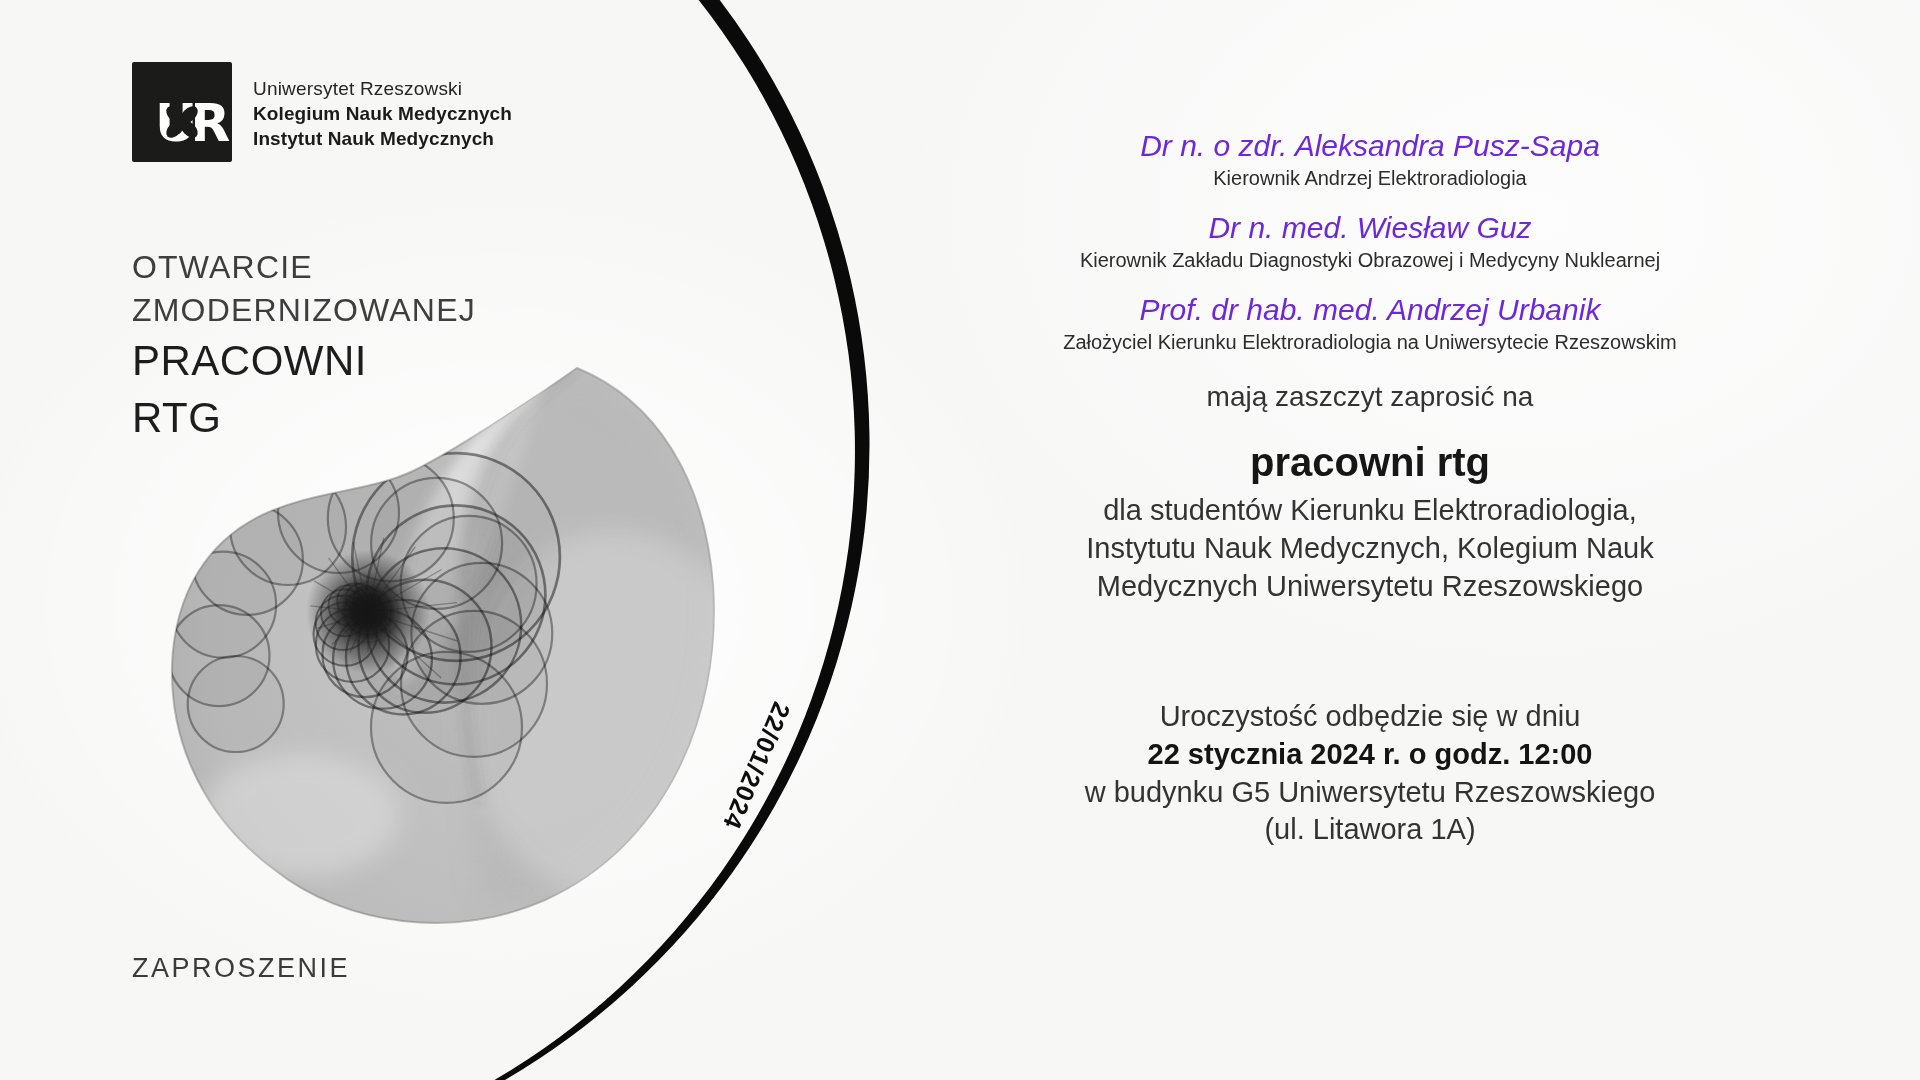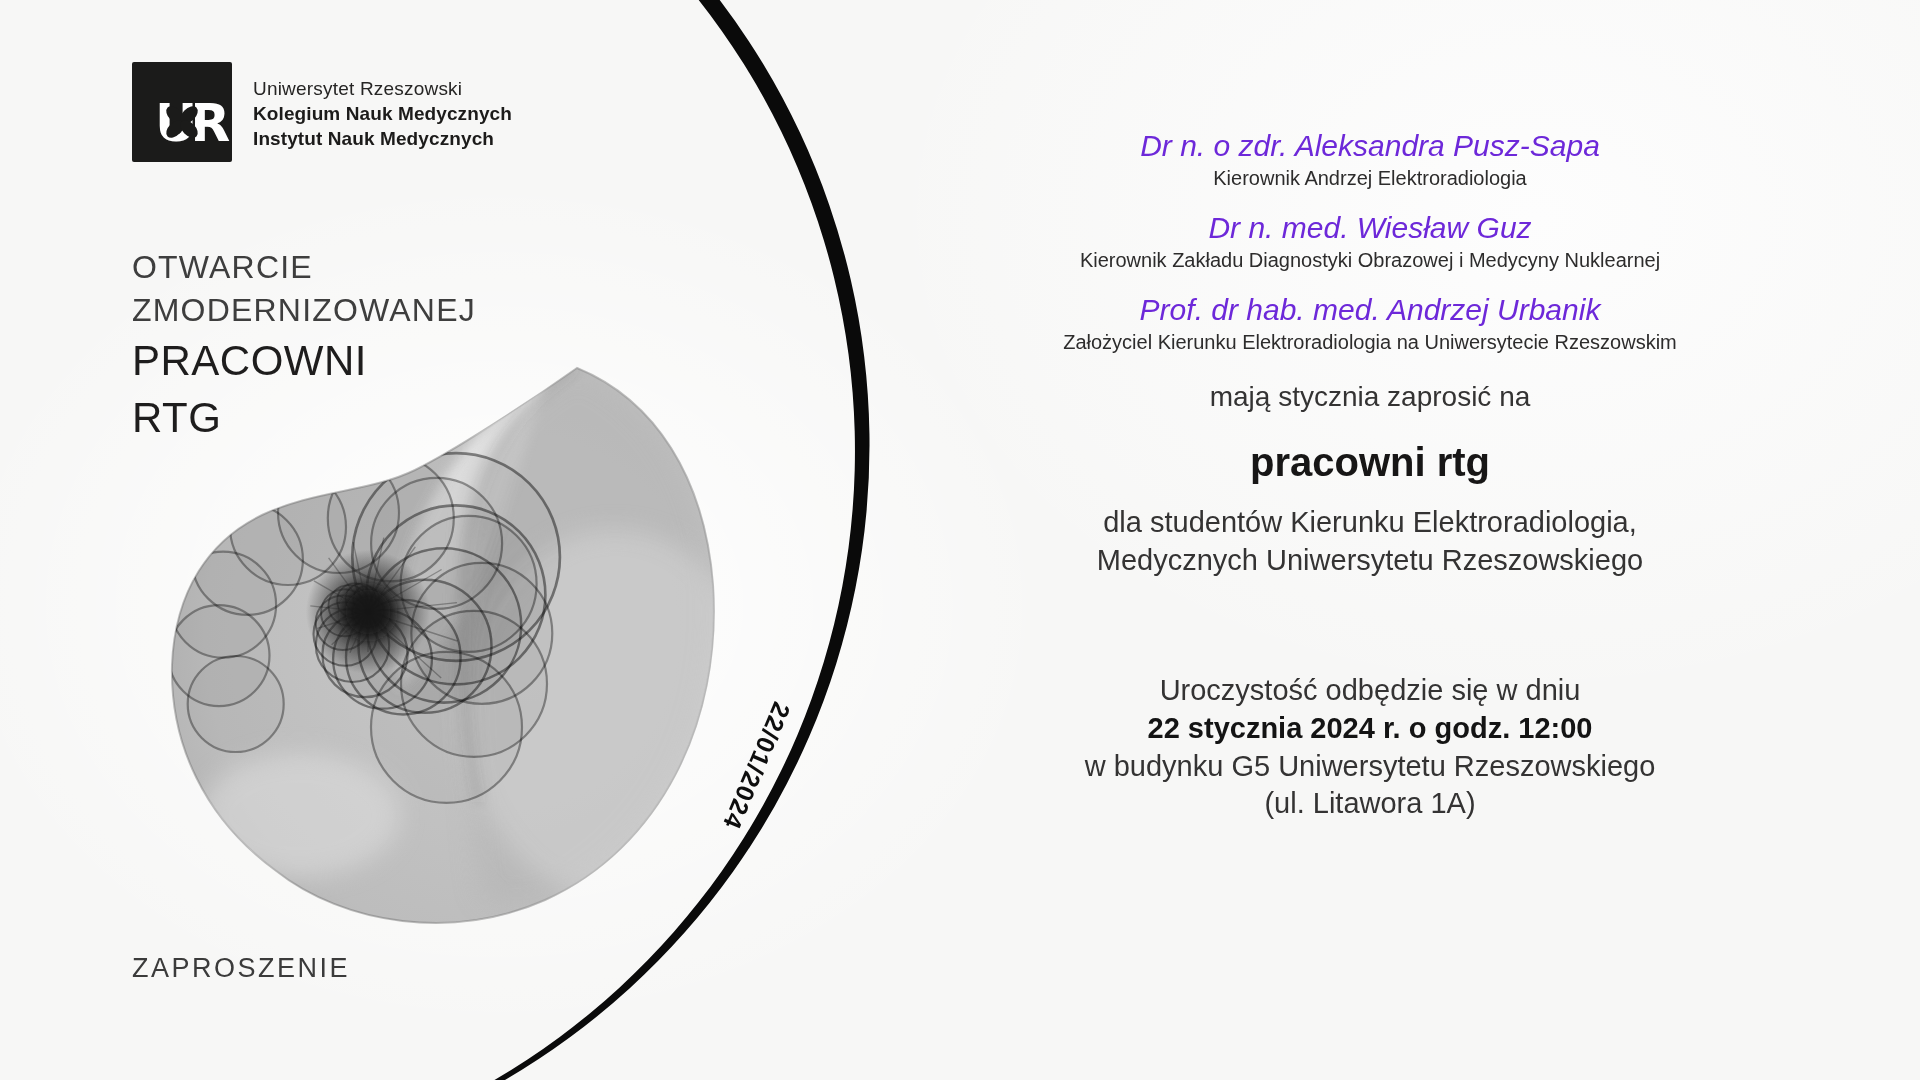--- a/index.html
+++ b/index.html
@@ -39,21 +39,21 @@
     display:flex;align-items:center;justify-content:center;
     transform:rotate(113deg);transform-origin:50% 50%;
     font-size:25px;font-weight:700;letter-spacing:1px;color:#0e0e0e;}
 
   
   .right-col{position:absolute;left:1020px;top:128px;width:700px;text-align:center;}
   .host-name{font-size:30px;line-height:36px;font-weight:400;color:#6d28d9;margin-bottom:2px;font-style:italic;}
   .host-role{font-size:20px;line-height:24px;font-weight:400;color:#2d2c2c;margin-bottom:20px;}
   .invite-intro{margin-top:26px;font-size:28px;line-height:34px;color:#343333;}
   .event-title{margin-top:23px;font-size:40px;line-height:50px;font-weight:700;color:#171616;}
-  .audience{margin-top:16px;font-size:29px;line-height:38px;color:#343333;}
+  .audience{margin-top:4px;font-size:29px;line-height:38px;color:#343333;}
   .when{margin-top:93px;}
   .when-light{font-size:29px;line-height:37px;color:#343333;}
   .when-bold{font-size:29px;line-height:39px;font-weight:700;color:#141414;}
 </style>
 </head>
 <body>
 
 <div class="stage">
 
   <svg class="art" viewBox="0 0 1920 1080" role="img">
@@ -197,28 +197,29 @@
       <div>
         <div class="host-name">Dr n. med. Wiesław Guz</div>
         <div class="host-role">Kierownik Zakładu Diagnostyki Obrazowej i Medycyny Nuklearnej</div>
       </div>
       <div>
         <div class="host-name">Prof. dr hab. med. Andrzej Urbanik</div>
         <div class="host-role">Założyciel Kierunku Elektroradiologia na Uniwersytecie Rzeszowskim</div>
       </div>
     </div>
 
-    <div class="invite-intro">mają stycznia zaprosić na</div>
+    <div class="invite-intro">mają zaszczyt zaprosić na</div>
 
     <div class="event-title">
       <div>pracowni rtg</div>
     </div>
 
     <div class="audience">
       <div>dla studentów Kierunku Elektroradiologia,</div>
+      <div>Instytutu Nauk Medycznych, Kolegium Nauk</div>
       <div>Medycznych Uniwersytetu Rzeszowskiego</div>
     </div>
 
     <div class="when">
       <div class="when-light">Uroczystość odbędzie się w dniu</div>
       <div class="when-bold">22 stycznia 2024 r. o godz. 12:00</div>
       <div class="when-light">w budynku G5 Uniwersytetu Rzeszowskiego</div>
       <div class="when-light">(ul. Litawora 1A)</div>
     </div>
   </div>

